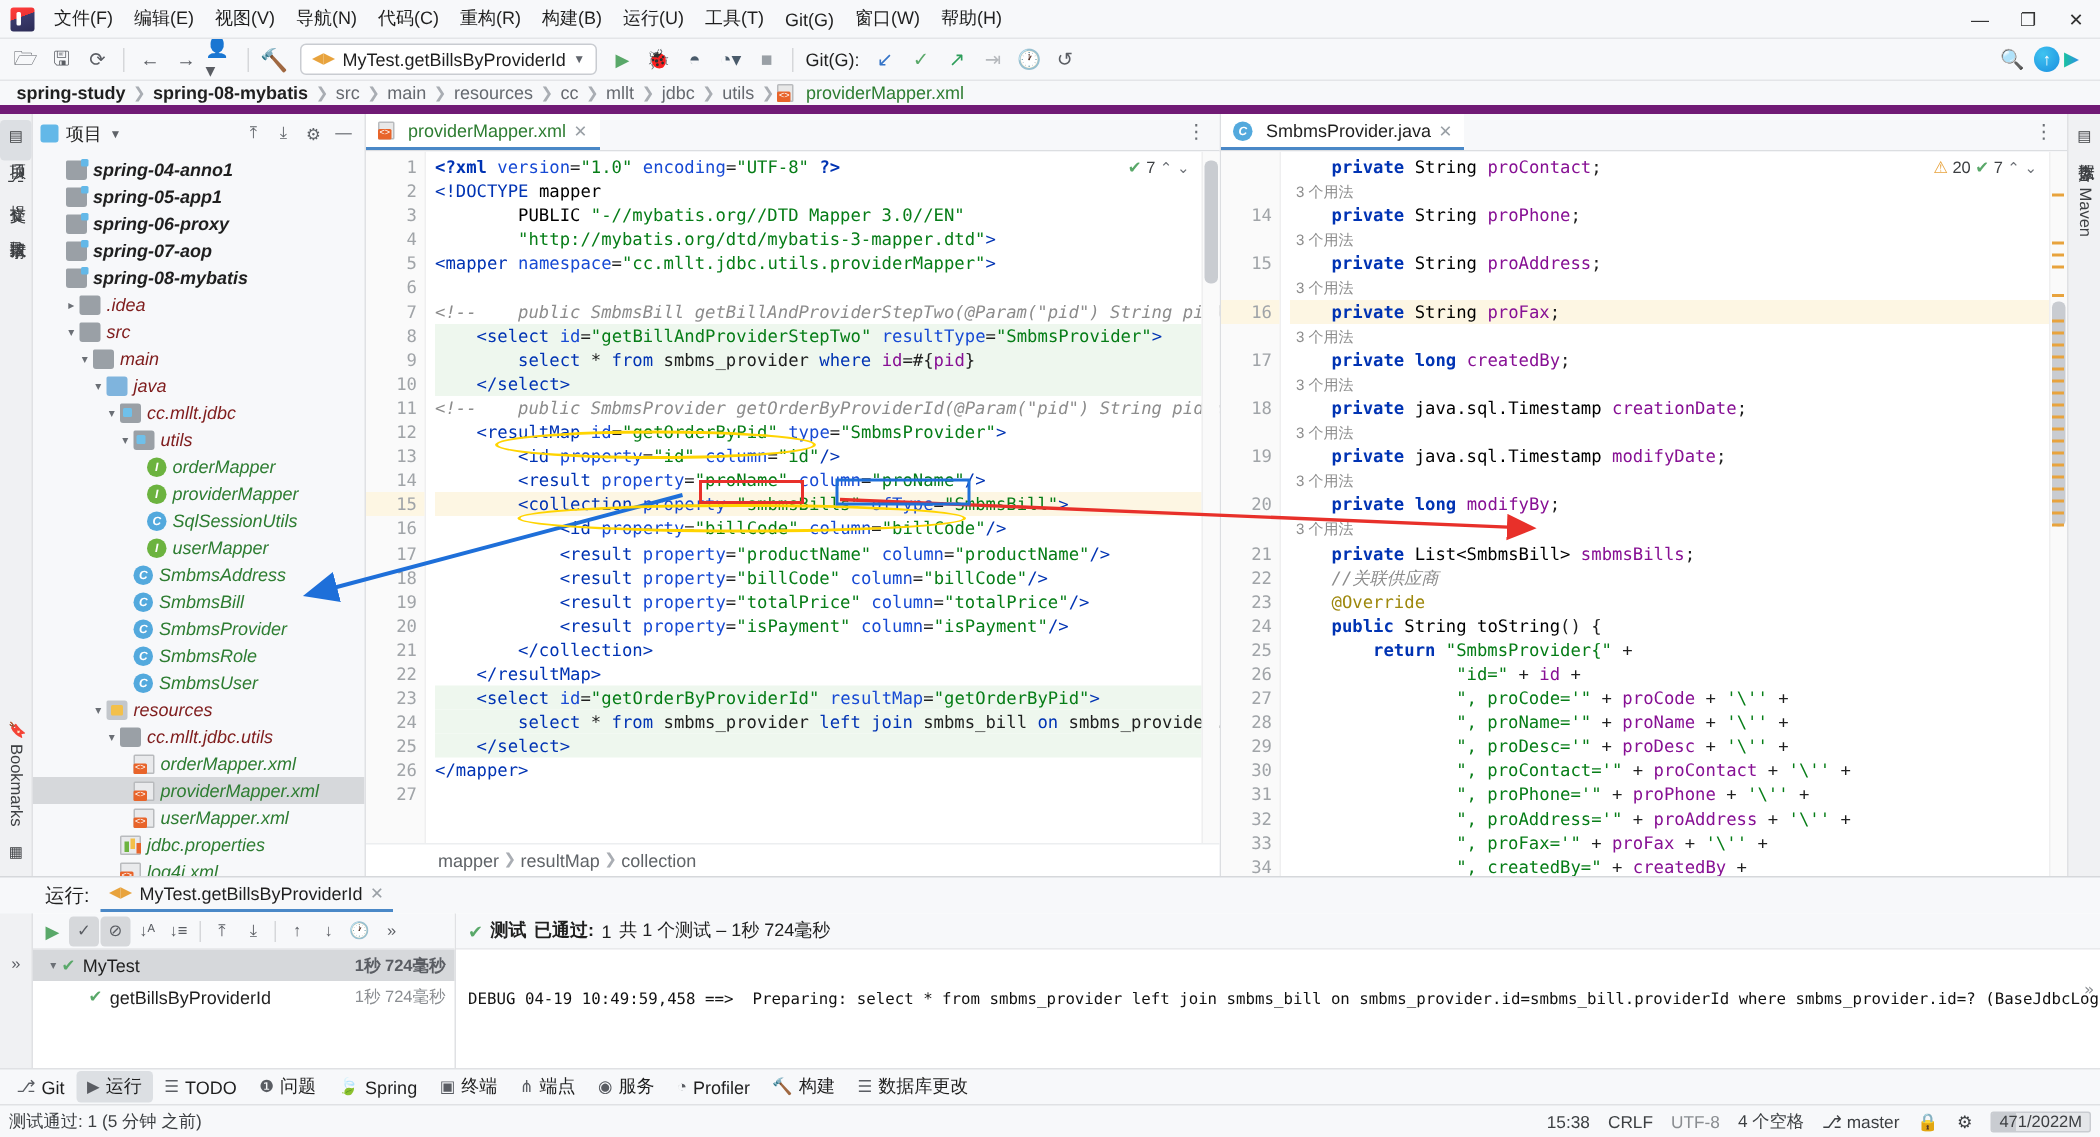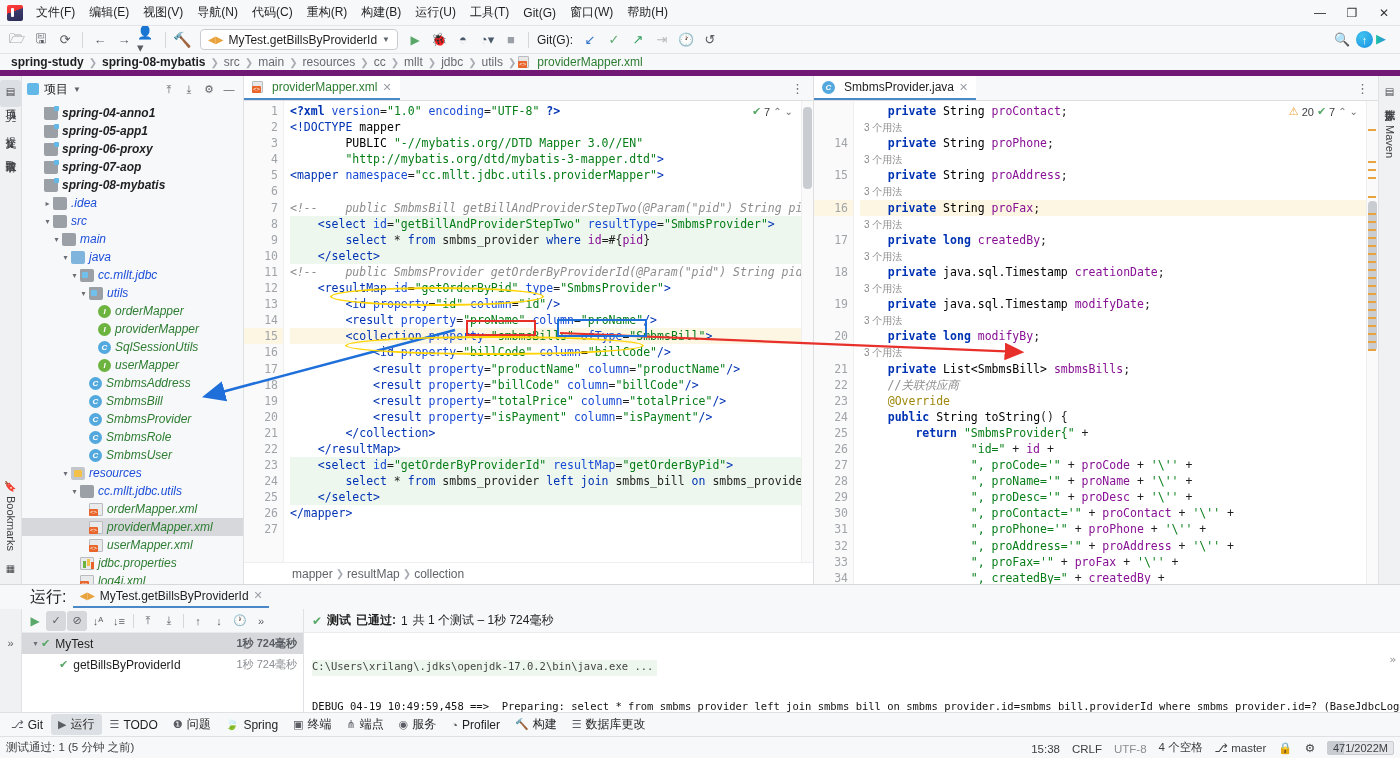--- a/index.html
+++ b/index.html
@@ -154,21 +154,21 @@
     background:#e8642a;color:#fff;padding:0 1px;border-radius:1px;}
   .propf {
     width:14px;height:13px;margin-right:4px;flex:none;position:relative;
     background:#e9eaec;border:1px solid #b9bbbe;border-radius:1px;
   }
   .propf::after{content:"";position:absolute;left:2px;top:3px;width:3px;height:7px;
     background:#6cb33f;box-shadow:4px -2px 0 #f3c04a, 8px 1px 0 #e8642a;}
   .nlabel { font-size: 12px; font-style: italic; }
   .nlabel.bold { font-weight: bold; color:#1f1f1f; }
   .nlabel.green { color: #2e7d32; }
-  .nlabel.dark { color: #1d4ed8; }
+  .nlabel.dark { color: #7f1d1d; }
 
   
   .editors { flex: 1; display: flex; min-width: 0; }
   .epane { display: flex; flex-direction: column; min-width: 0; }
   .epane.left { flex: 0 0 570px; border-right: 1px solid #dcdee1; }
   .epane.right { flex: 1; }
   .tabbar {
     height: 25px; display: flex; align-items: stretch;
     background: #f7f8fa; border-bottom: 1px solid #dcdee1; flex: none;
   }
@@ -248,21 +248,21 @@
     width: 22px; background: #f0f1f3; border-left: 1px solid #e0e1e4;
     display:flex; flex-direction:column; align-items:center; padding-top:4px; flex:none;
   }
 
   
   .runpanel {
     height: 128px; flex: none; background:#f7f8fa; border-top:1px solid #d6d8db;
     display:flex; flex-direction:column;
   }
   .run-head { height: 24px; display:flex; align-items:center; gap:7px; padding-left:30px; flex:none;}
-  .run-label { font-size:16px; color:#1f1f1f;text-align:right; }
+  .run-label { font-size:13px; color:#1f1f1f;text-align:right; }
   .run-tab {
     display:flex; align-items:center; gap:5px; font-size:12px; padding:2px 6px 3px;
     border-bottom:2px solid #4a88c7;
   }
   .run-tab .rt-ico { color:#e8a33d; font-size:10px; }
   .run-body { flex:1; display:flex; min-height:0; }
   .run-side {
     width: 22px; background:#f0f1f3; border-right:1px solid #e0e1e4;
     display:flex; align-items:flex-start; justify-content:center; padding-top:28px; flex:none;
   }
@@ -811,21 +811,20 @@
       </div>
       <div class="run-out">
         <div class="status-line">
           <span class="sl-tick">✔</span>
           <span class="sl-b">测试</span>
           <span class="sl-b">已通过:</span>
           <span>1</span>
           <span>共 1 个测试 – 1秒 724毫秒</span>
         </div>
         <div class="console">
-          <div class="cl"><span class="cl greenbg" style="color:#444">C:\Users\xrilang\.jdks\openjdk-17.0.2\bin\java.exe ...</span></div>
           <div class="cl" style="color:#111">DEBUG 04-19 10:49:59,458 ==&gt;  Preparing: select * from smbms_provider left join smbms_bill on smbms_provider.id=smbms_bill.providerId where smbms_provider.id=? (BaseJdbcLogger.j</div>
           <span class="c-chev">»</span>
         </div>
       </div>
     </div>
   </div>
 
   <div class="btmbar" id="btm-bar">
       <div class="bt">
         <span class="bi">⎇</span>

